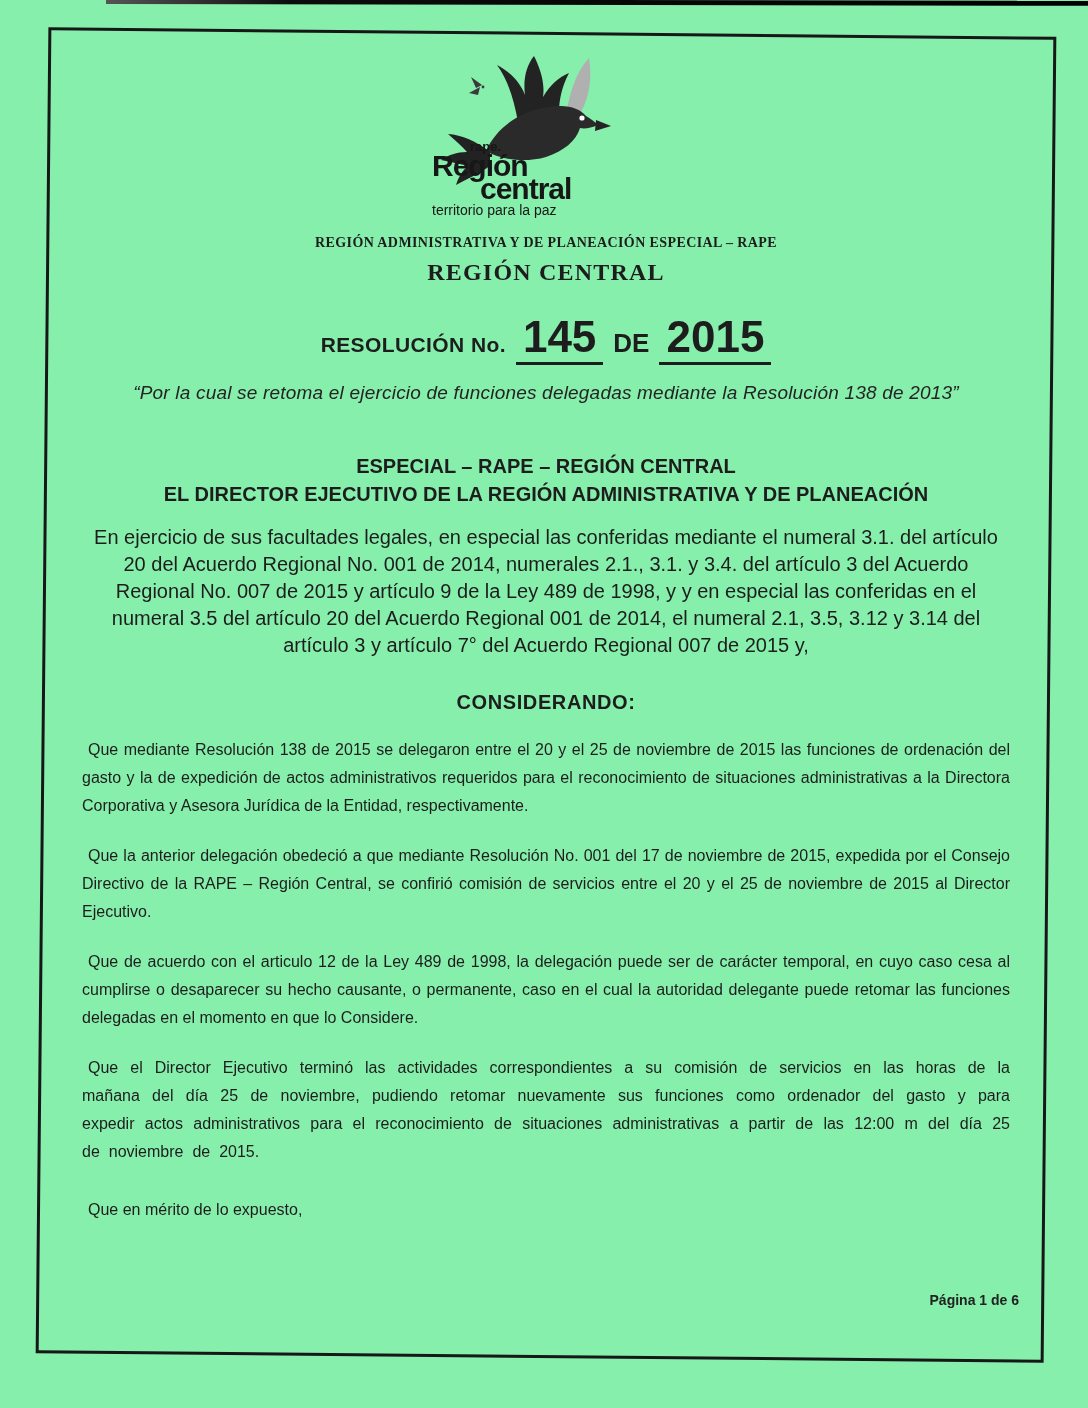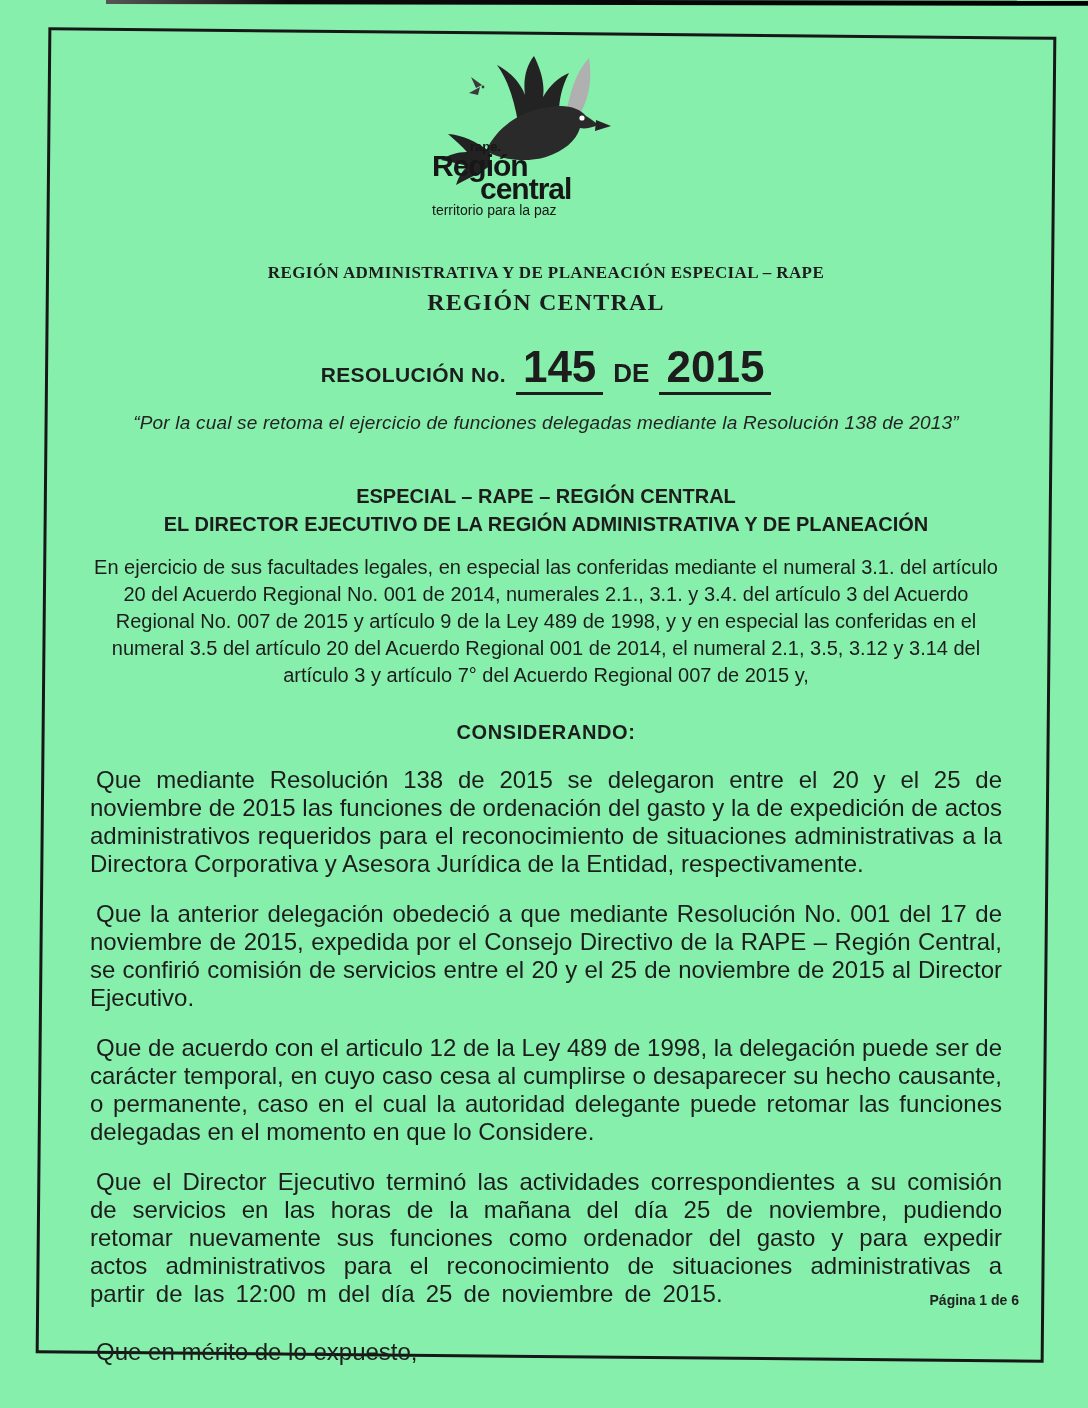--- a/index.html
+++ b/index.html
@@ -17,23 +17,23 @@
     position:absolute; left:42px; top:32px; width:1002px; height:1320px;
     border:3px solid #171717; transform:rotate(0.55deg); transform-origin:center;
   }
   .content { position:absolute; left:82px; top:0; width:928px; }
 
   .logo-wrap { padding-top:52px; text-align:center; }
   .logo-wrap svg { transform:translateX(-22px); }
   .logo-text { fill:#171717; font-family:"Liberation Sans", sans-serif; }
 
   .hdr1 {
-    margin-top:36px; text-align:center;
+    margin-top:6px; text-align:center;
     font-family:"Liberation Serif", serif; font-weight:bold;
-    font-size:17px; letter-spacing:0.4px; line-height:22px;
+    font-size:14px; letter-spacing:0.4px; line-height:22px;
   }
   .hdr2 {
     margin-top:3px; text-align:center;
     font-family:"Liberation Serif", serif; font-weight:bold;
     font-size:24px; letter-spacing:1.2px; line-height:30px;
   }
   .resolution {
     margin-top:28px; display:flex; justify-content:center;
     align-items:baseline; gap:10px;
   }
@@ -43,21 +43,21 @@
     border-bottom:3px solid #1d1d1d; padding:0 7px 3px;
   }
   .res-de { font-size:26px; font-weight:bold; }
   .quote {
     margin-top:15px; text-align:center; font-style:italic;
     font-size:19px; letter-spacing:0.2px; line-height:26px; color:#242424;
   }
   .authority { margin-top:46px; text-align:center; font-weight:bold; font-size:20px; line-height:28px; }
   .preamble { margin-top:16px; text-align:center; font-size:20px; line-height:27px; }
   .considerando { margin-top:32px; text-align:center; font-weight:bold; font-size:20px; letter-spacing:0.6px; }
-  .para { font-size:24px; line-height:28px; text-align:justify; text-indent:6px; margin:8px; }
+  .para { font-size:16px; line-height:28px; text-align:justify; text-indent:6px; margin:0; }
   .para + .para { margin-top:22px; }
   .p1 { margin-top:22px; }
   .loose { word-spacing:4.5px; }
   .last-line { text-align:left; margin-top:30px !important; }
   .footer {
     position:absolute; top:1292px; right:102px;
     font-size:14px; font-weight:bold; color:#222;
   }
 </style>
 </head>

